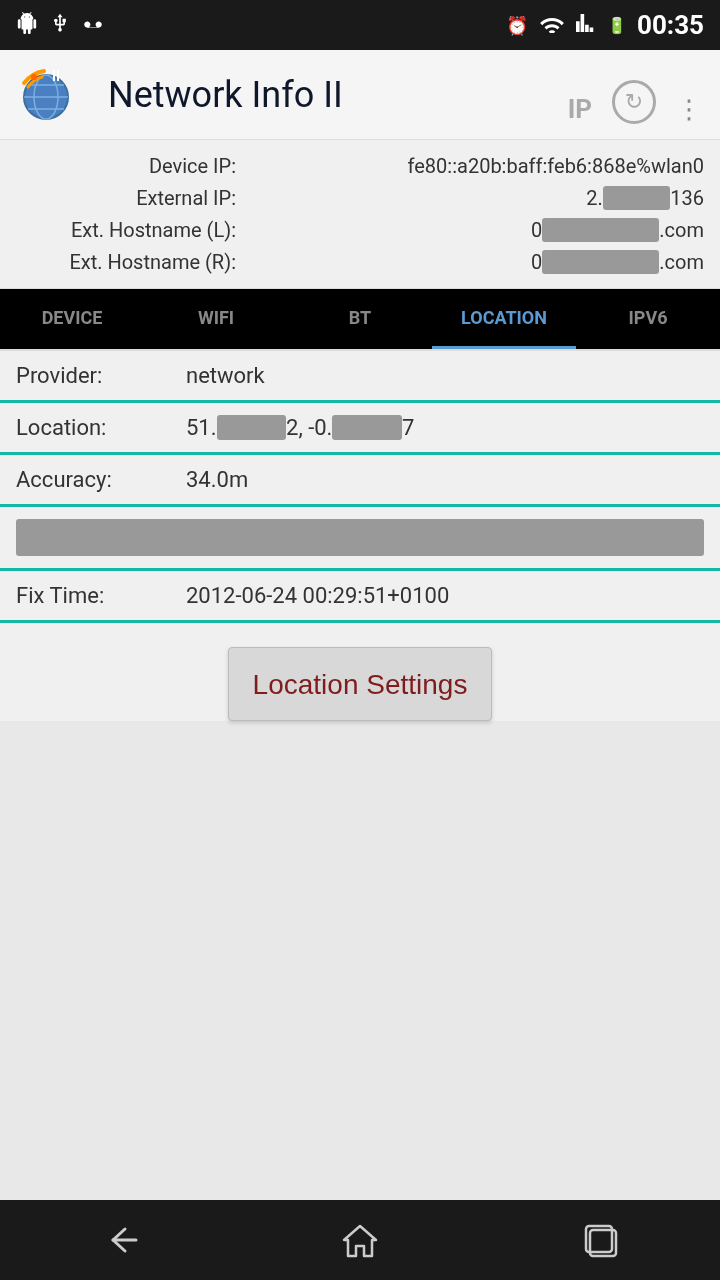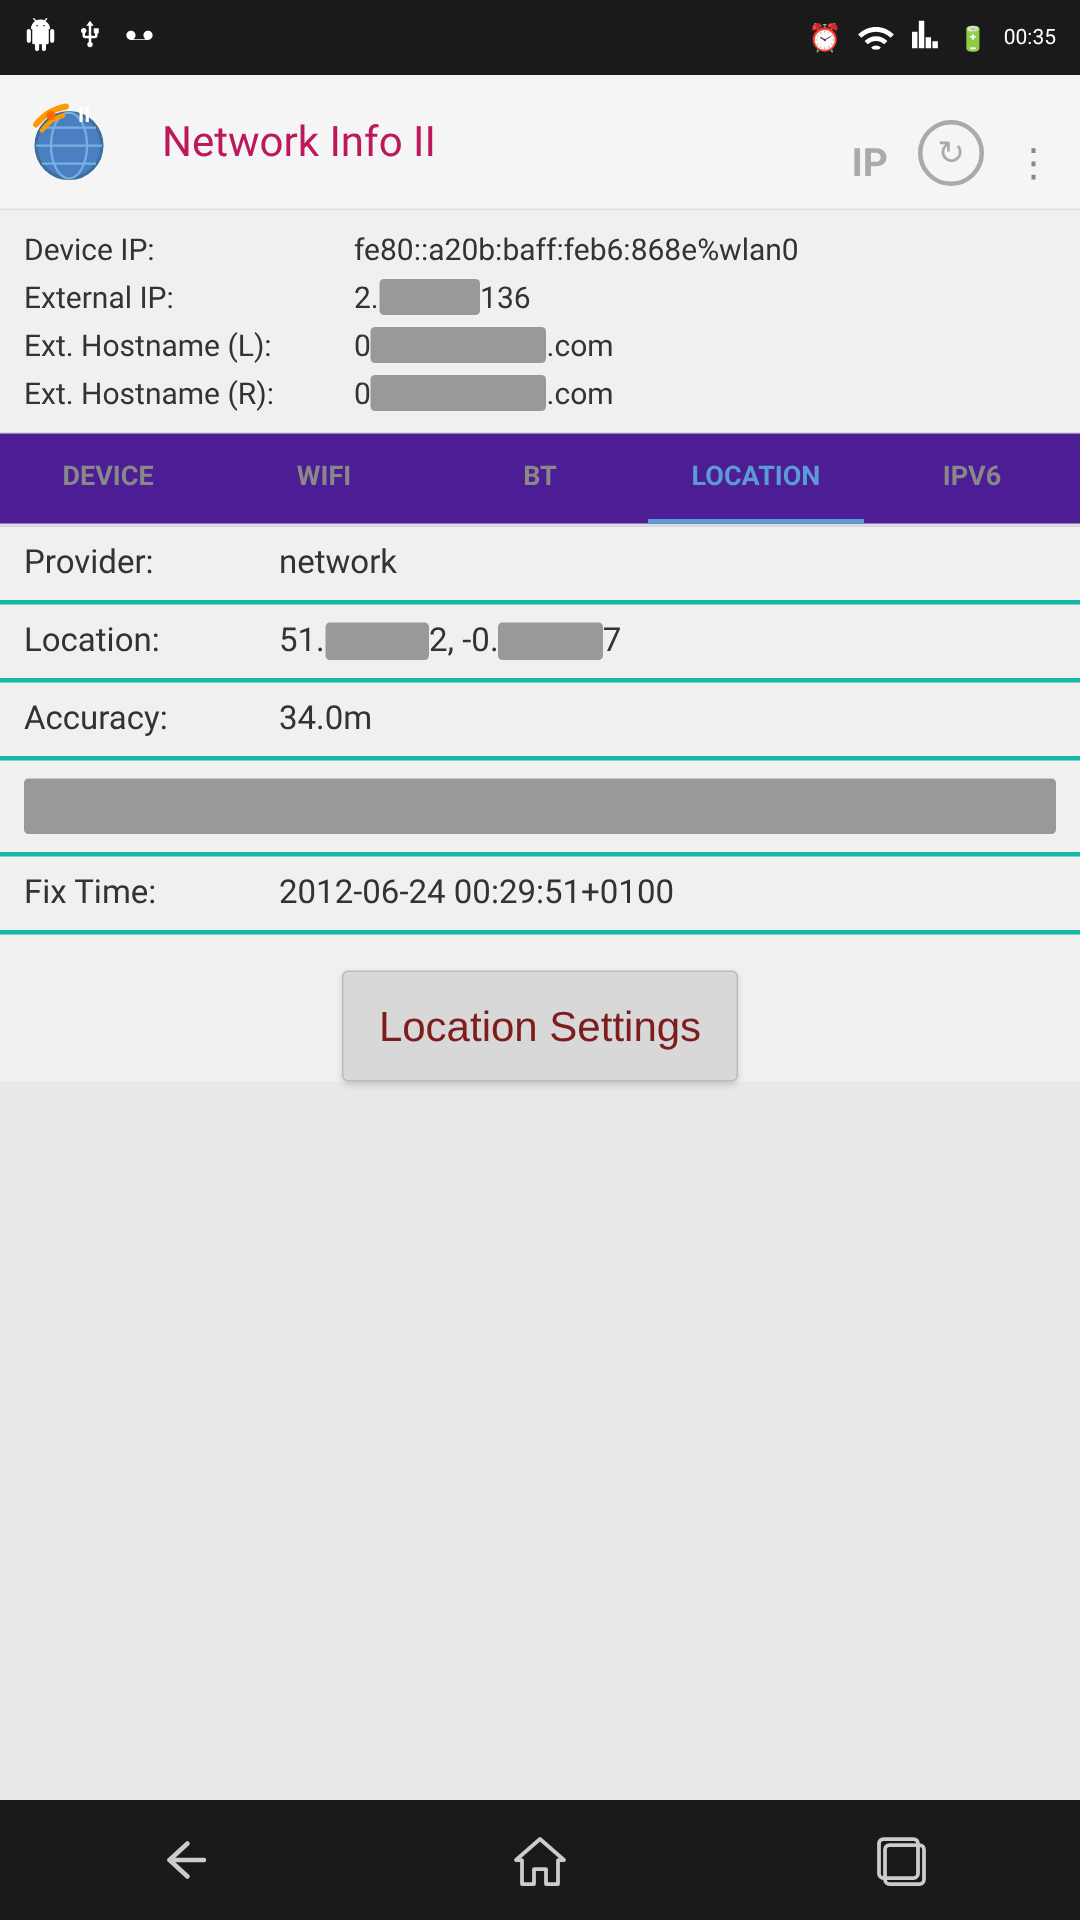--- a/index.html
+++ b/index.html
@@ -51,23 +51,23 @@
       padding: 0 16px;
       gap: 32px;
     }
     .app-logo {
       width: 60px;
       height: 60px;
       position: relative;
     }
     .app-title {
       flex: 1;
-      font-size: 28px;
+      font-size: 36px;
       font-weight: normal;
-      color: #be185d;
+      color: #0f172a;
     }
     .app-bar-actions {
       display: flex;
       align-items: flex-end;
       gap: 20px;
       margin-top: 14px;
     }
     .action-ip {
       font-size: 26px;
       color: #aaa;
@@ -88,20 +88,21 @@
       font-size: 26px;
       color: #888;
       letter-spacing: 2px;
     }
 
     
     .info-section {
       background: #f0f0f0;
       padding: 10px 16px;
       border-bottom: 1px solid #ddd;
+      text-align: right;
     }
     .info-row {
       display: flex;
       align-items: baseline;
       padding: 4px 0;
       font-size: 20px;
     }
     .info-label {
       color: #333;
       font-weight: normal;
@@ -114,21 +115,21 @@
     .blurred {
       background: #999;
       color: transparent;
       border-radius: 3px;
       user-select: none;
     }
 
     
     .tabs {
       display: flex;
-      background: #4c1d95;
+      background: #000000;
       border-bottom: 2px solid #ddd;
     }
     .tab {
       flex: 1;
       height: 60px;
       display: flex;
       align-items: center;
       justify-content: center;
       font-size: 18px;
       font-weight: bold;
@@ -241,21 +242,21 @@
     </span>
 
     <span>
       <svg width="22" height="20" viewBox="0 0 24 22" fill="white">
         <path d="M1 21h4V9H1v12zm5 0h4V1H6v20zm5 0h4v-8h-4v8zm5 0h4v-5h-4v5z"></path>
       </svg>
     </span>
 
     <span style="font-size:16px;">🔋</span>
 
-    <span style="font-size:14px; font-weight:normal;">00:35</span>
+    <span style="font-size:26px; font-weight:bold;">00:35</span>
   </div>
 </div>
 
 <div class="app-bar">
 
   <div class="app-logo">
     <svg width="60" height="60" viewBox="0 0 60 60">
 
       <circle cx="30" cy="32" r="22" fill="#4a7fc1" stroke="#3a6fa0" stroke-width="2"></circle>
       <ellipse cx="30" cy="32" rx="12" ry="22" fill="none" stroke="#7ab0e0" stroke-width="1.5"></ellipse>

